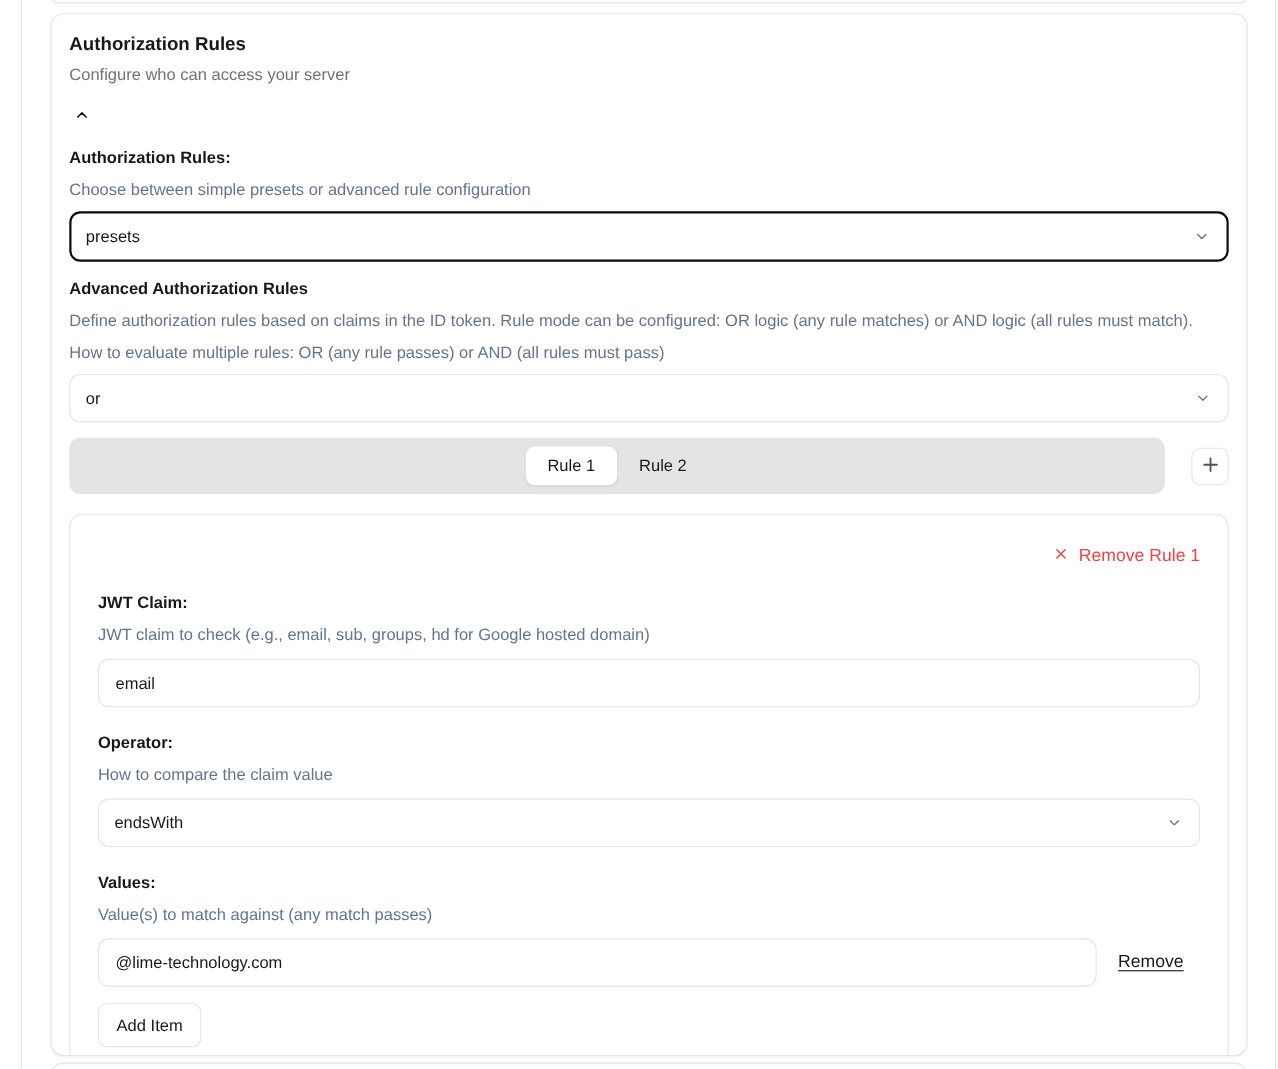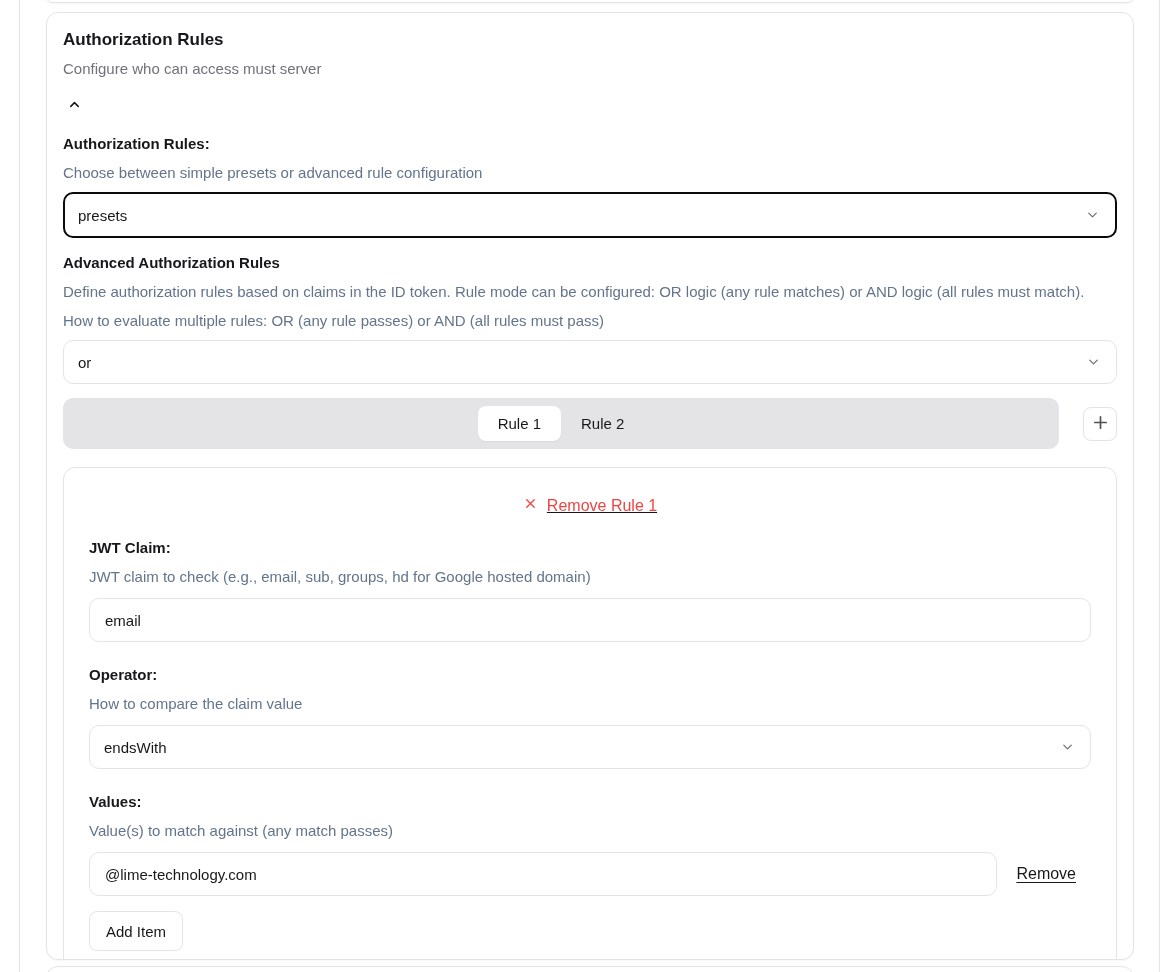--- a/index.html
+++ b/index.html
@@ -67,21 +67,21 @@
   .tab.active{ background:#fff; font-weight:500; box-shadow:0 1px 2px rgba(0,0,0,.06); }
   .add-rule-btn{
     width:34px; height:34px; flex:0 0 34px;
     border:1px solid #e4e4e7; border-radius:8px; background:#fff;
     display:flex; align-items:center; justify-content:center; cursor:pointer;
   }
   .rule-card{
     margin-top:18px; border:1px solid #e4e4e7; border-radius:12px;
     background:#fff; padding:28px 25px 24px;
   }
-  .remove-rule-row{ display:flex; justify-content:center;text-decoration:underline; }
+  .remove-rule-row{ display:flex; justify-content:flex-end; }
   .remove-rule-btn{
     display:flex; align-items:center; gap:9px;
     background:none; border:none; cursor:pointer;
     color:#ef4444; font-size:16px; font-family:inherit;
   }
   .rule-card .field-label{ margin-top:22px; }
   .rule-card .remove-rule-row + .field-label{ margin-top:22px; }
   .select.plain{ margin-top:11px; }
   .value-row{ display:flex; align-items:center; }
   .value-row .text-input{ width:908px; flex:0 0 908px; }
@@ -103,21 +103,21 @@
 
 <div class="frame">
 
   <div class="card-stub stub-top"></div>
 
   <section class="card">
 
     <div class="card-header">
       <div>
         <div class="title">Authorization Rules</div>
-        <div class="subtitle">Configure who can access must server</div>
+        <div class="subtitle">Configure who can access your server</div>
       </div>
       <button class="collapse-btn">
         <span>
           <svg width="15" height="15" viewBox="0 0 24 24">
               <polyline points="6 15 12 9 18 15" fill="none" stroke="#18181b" stroke-width="2.4" stroke-linecap="round" stroke-linejoin="round"></polyline>
             </svg>
         </span>
       </button>
     </div>
 

